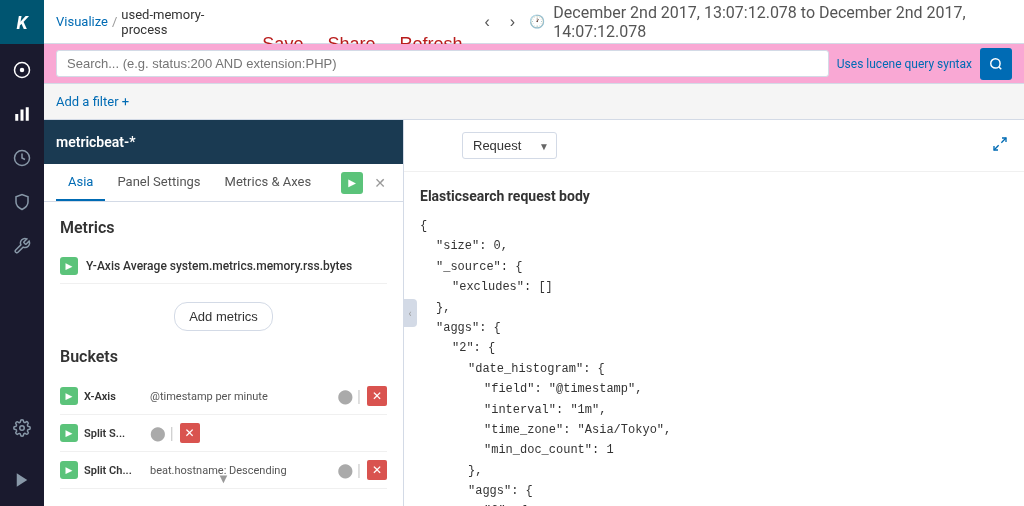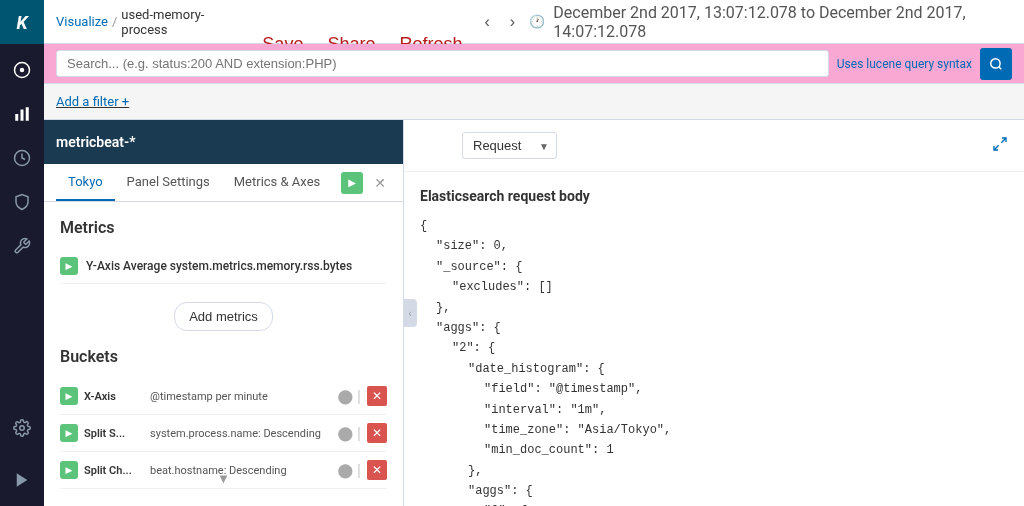--- a/index.html
+++ b/index.html
@@ -26,21 +26,21 @@
     .top-bar-btn { background: none; border: none; color: #b91c1c; cursor: pointer; font-size: 18px; padding: 4px 8px; margin-top: 45px; }
     .nav-arrow { background: none; border: none; color: #555; cursor: pointer; font-size: 16px; padding: 2px 6px; }
 
     
     .search-bar { height: 40px; background: #f9a8d4; border-bottom: 1px solid #d3dae6; display: flex; align-items: center; padding: 0 12px; gap: 8px; flex-shrink: 0; }
     .search-input { flex: 1; border: 1px solid #d3dae6; border-radius: 3px; padding: 5px 10px; font-size: 13px; color: #555; outline: none; }
     .lucene-link { color: #006bb4; font-size: 12px; cursor: pointer; white-space: nowrap; }
     .search-btn { width: 32px; height: 32px; background: #006bb4; border: none; border-radius: 3px; color: #fff; cursor: pointer; display: flex; align-items: center; justify-content: center; }
 
     
-    .filter-bar { height: 36px; background: #f5f5f5; border-bottom: 1px solid #d3dae6; display: flex; align-items: center; padding: 0 12px; flex-shrink: 0; text-decoration: underline; }
+    .filter-bar { height: 36px; background: #f5f5f5; border-bottom: 1px solid #d3dae6; display: flex; align-items: center; padding: 0 12px; flex-shrink: 0; }
     .add-filter { color: #006bb4; font-size: 13px; cursor: pointer; display: flex; align-items: center; gap: 4px; }
 
     
     .content-area { flex: 1; display: flex; overflow: hidden; }
 
     
     .left-panel { width: 360px; background: #fff; border-right: 1px solid #d3dae6; display: flex; flex-direction: column; flex-shrink: 0; position: relative; }
     .panel-header { height: 44px; background: #1a3a52; display: flex; align-items: center; padding: 0 12px; color: #fff; font-size: 14px; font-weight: 600; text-align: center; }
     .panel-tabs { display: flex; border-bottom: 1px solid #d3dae6; padding: 0 12px; gap: 0; align-items: center; background: #fff; }
     .panel-tab { padding: 10px 12px; font-size: 13px; color: #555; cursor: pointer; border-bottom: 2px solid transparent; }
@@ -183,21 +183,21 @@
 
     <div class="content-area">
 
       <div class="left-panel">
         <div class="panel-header">
           <span>metricbeat-*</span>
         </div>
 
         <div class="panel-tabs">
           <div class="panel-tab active">
-            <span>Tokyo</span>
+            <span>Asia</span>
           </div>
           <div class="panel-tab">
             <span>Panel Settings</span>
           </div>
           <div class="panel-tab">
             <span>Metrics &amp; Axes</span>
           </div>
           <div class="panel-tab-actions">
             <button class="play-btn">▶</button>
             <button class="close-tab-btn">✕</button>
@@ -231,21 +231,20 @@
               <div class="bucket-toggle">
                 <span class="toggle-icon">⬤</span>
                 <span class="toggle-icon" style="color:#ccc; font-size:16px;">|</span>
               </div>
               <button class="bucket-delete">✕</button>
             </div>
 
             <div class="bucket-row">
               <div class="bucket-play">▶</div>
               <span class="bucket-type">Split S...</span>
-              <span class="bucket-info">system.process.name: Descending</span>
               <div class="bucket-toggle">
                 <span class="toggle-icon">⬤</span>
                 <span class="toggle-icon" style="color:#ccc; font-size:16px;">|</span>
               </div>
               <button class="bucket-delete">✕</button>
             </div>
 
             <div class="bucket-row">
               <div class="bucket-play">▶</div>
               <span class="bucket-type">Split Ch...</span>

